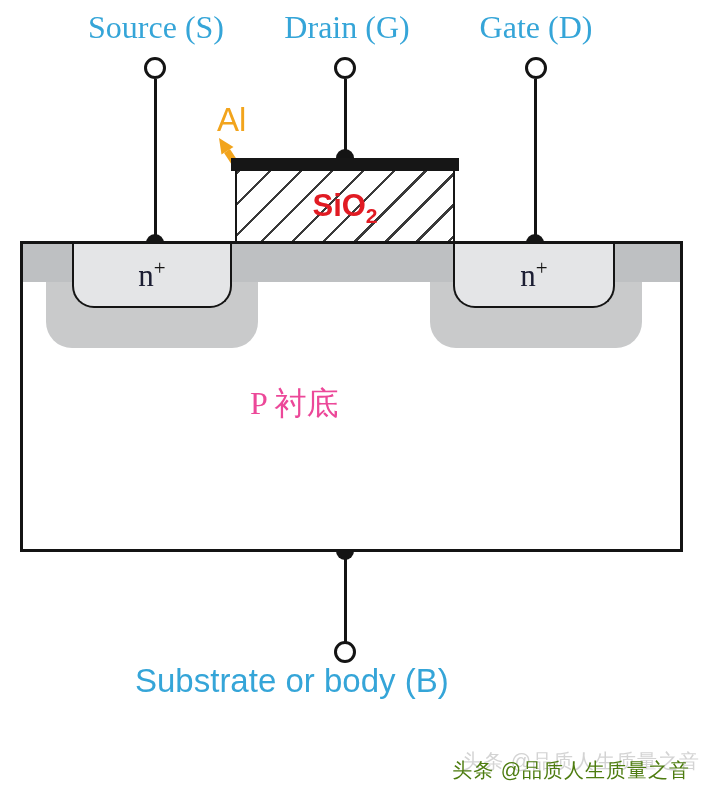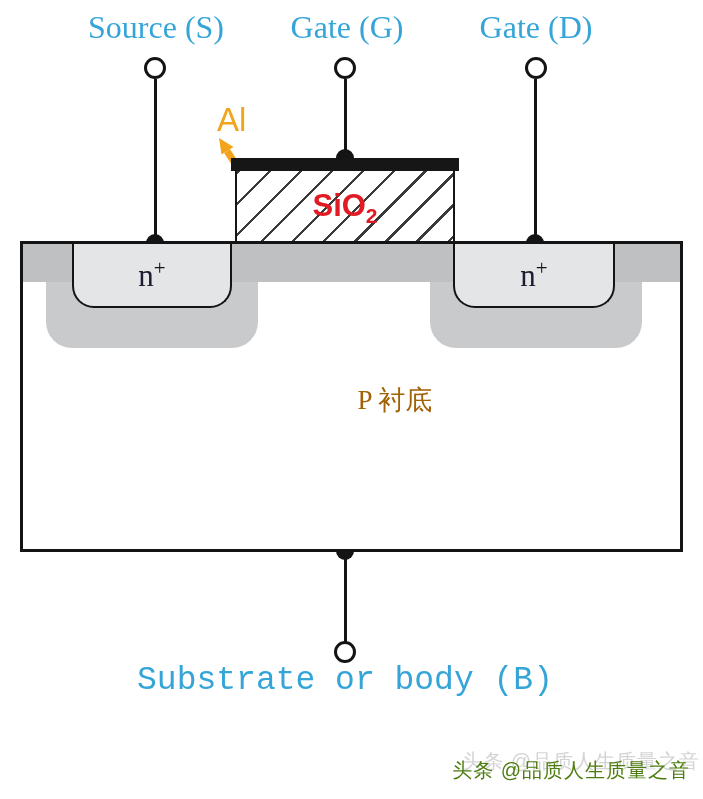--- a/index.html
+++ b/index.html
@@ -53,48 +53,48 @@
     border-left:2.5px solid #141414; border-right:2.5px solid #141414; border-bottom:2.5px solid #141414;
     border-radius:0 0 22px 22px;
     display:flex; align-items:center; justify-content:center;
     font-family:"Liberation Serif", serif; font-size:31px; color:#1b1d33;
   }
   #nwell-left { left:72px; width:160px; }
   #nwell-right { left:453px; width:162px; }
   .nwell sup { font-size:21px; color:#141414; }
 
   #p-label {
-    position:absolute; left:250px; top:382px; width:290px; text-align:center; z-index:3;
-    font-family:"Liberation Serif", serif; font-size:27px; color:#a16207;
+    position:absolute; left:250px; top:382px; width:290px; text-align:left; z-index:3;
+    font-family:"Liberation Serif", serif; font-size:32px; color:#ec4899;
   }
 
   #body-label {
-    position:absolute; left:135px; top:662px; width:420px; text-align:center;
-    font-family:Liberation Mono, monospace; font-size:33px; color:#35a5d8;
+    position:absolute; left:135px; top:662px; width:420px; text-align:left;
+    font-family:Liberation Sans, sans-serif; font-size:33px; color:#35a5d8;
   }
 
   #caption {
     position:absolute; left:35px; top:704px; width:585px; text-align:center;
     font-size:40px; font-weight:bold; color:#0c0c0c;
     font-family:"Liberation Sans", sans-serif; letter-spacing:1px; white-space:nowrap;
   }
 
   #watermark {
     position:absolute; right:13px; top:757px; font-size:20px; color:#4d7c0f;
     font-family:"Liberation Sans", sans-serif; letter-spacing:1px;
     text-shadow:10px -9px 0 rgba(175,175,175,0.55);
   }
 </style>
 </head>
 <body>
 
 <div id="canvas">
 
   <div class="term-label" style="left:46px;">Source (S)</div>
-  <div class="term-label" style="left:237px;">Gate (G)</div>
+  <div class="term-label" style="left:237px;">Drain (G)</div>
   <div class="term-label" style="left:426px;">Gate (D)</div>
 
   <div class="term-circle" style="left:144px; top:57px;"></div>
   <div class="term-circle" style="left:334px; top:57px;"></div>
   <div class="term-circle" style="left:525px; top:57px;"></div>
 
   <div class="wire" style="left:154px; top:79px;  height:165px;"></div>
   <div class="wire" style="left:344px; top:79px;  height:81px;"></div>
   <div class="wire" style="left:534px; top:79px;  height:165px;"></div>
   <div class="wire" style="left:344px; top:556px; height:88px;"></div>

